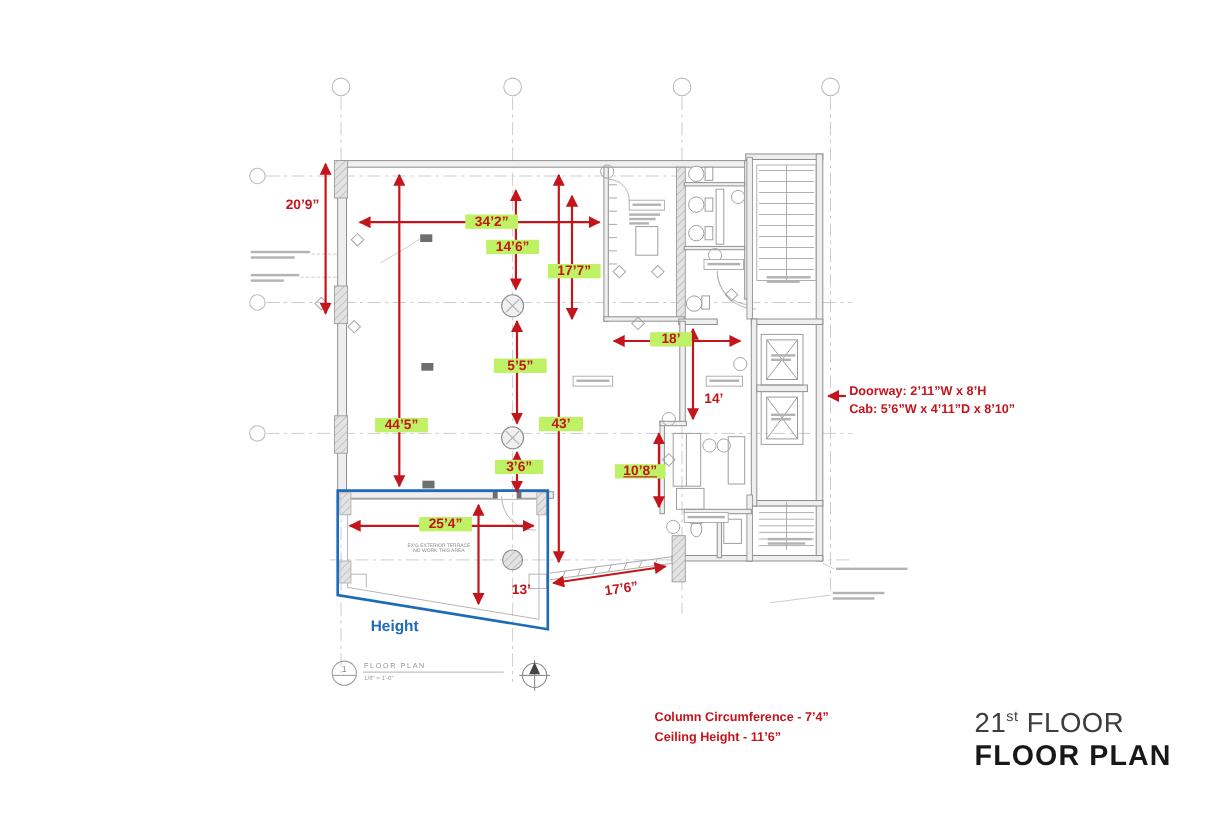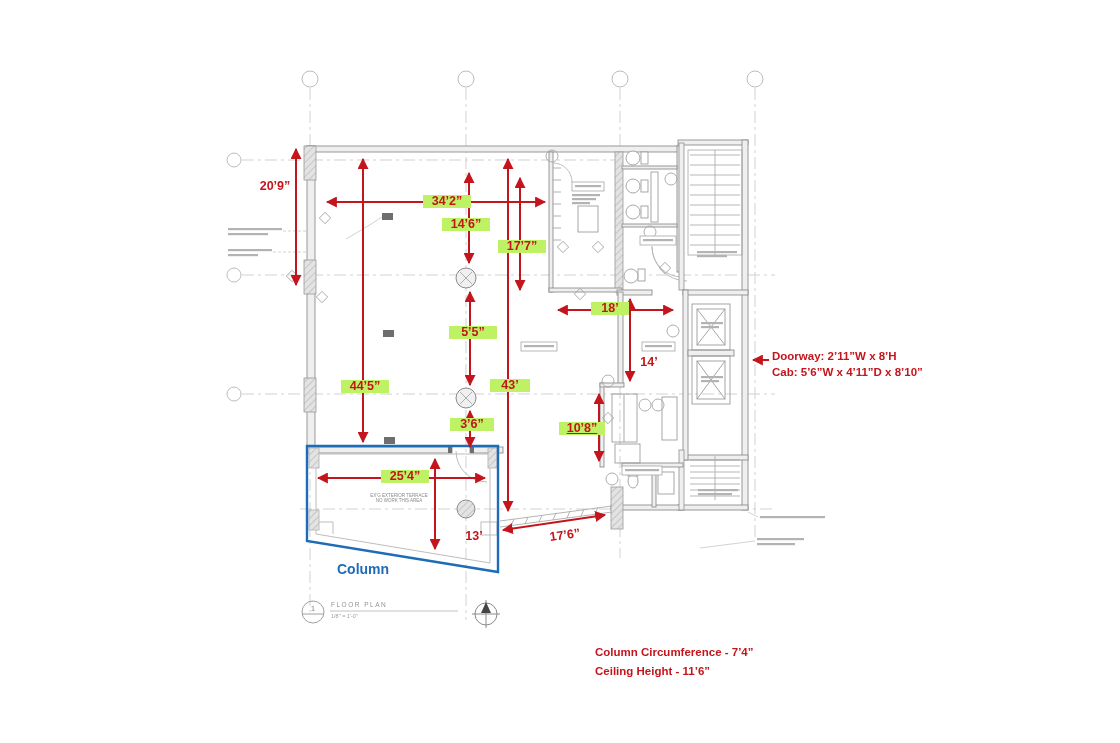--- a/index.html
+++ b/index.html
@@ -331,20 +331,26 @@
 <div class="dim" style="left:543px;top:529px;width:44px;transform:rotate(-8deg);">17’6”</div>
 <div class="dim bg" style="left:591px;top:302px;width:34px;">18’</div>
 <div class="dim la" style="left:634px;top:356px;width:30px;">14’</div>
 <div class="dim bg" style="left:559px;top:422px;width:42px;text-decoration:underline;">10’8”</div>
 
 <div class="note" style="left:772px;top:349px;">Doorway: 2’11”W x 8’H</div>
 <div class="note" style="left:772px;top:365px;">Cab: 5’6”W x 4’11”D x 8’10”</div>
 <div class="note" style="left:595px;top:664px;">Ceiling Height - 11’6”</div>
 <div class="note" style="left:595px;top:645px;">Column Circumference - 7’4”</div>
 
-<div class="terrace-label" style="left:337px;top:561px;">Column</div>
+<div class="terrace-label" style="left:337px;top:561px;">Height</div>
 <div class="microtext" style="left:359px;top:493px;width:80px;">
   <span style="display:block;">EX'G EXTERIOR TERRACE</span>
   <span style="display:block;">NO WORK THIS AREA</span>
 </div>
 
-
+<div id="titleblock">
+  <div class="l1">
+    <span>21</span><sup>st</sup><span> FLOOR</span>
+  </div>
+  <div class="l2">FLOOR PLAN</div>
 </div>
 
+</div>
+
 </body></html>

